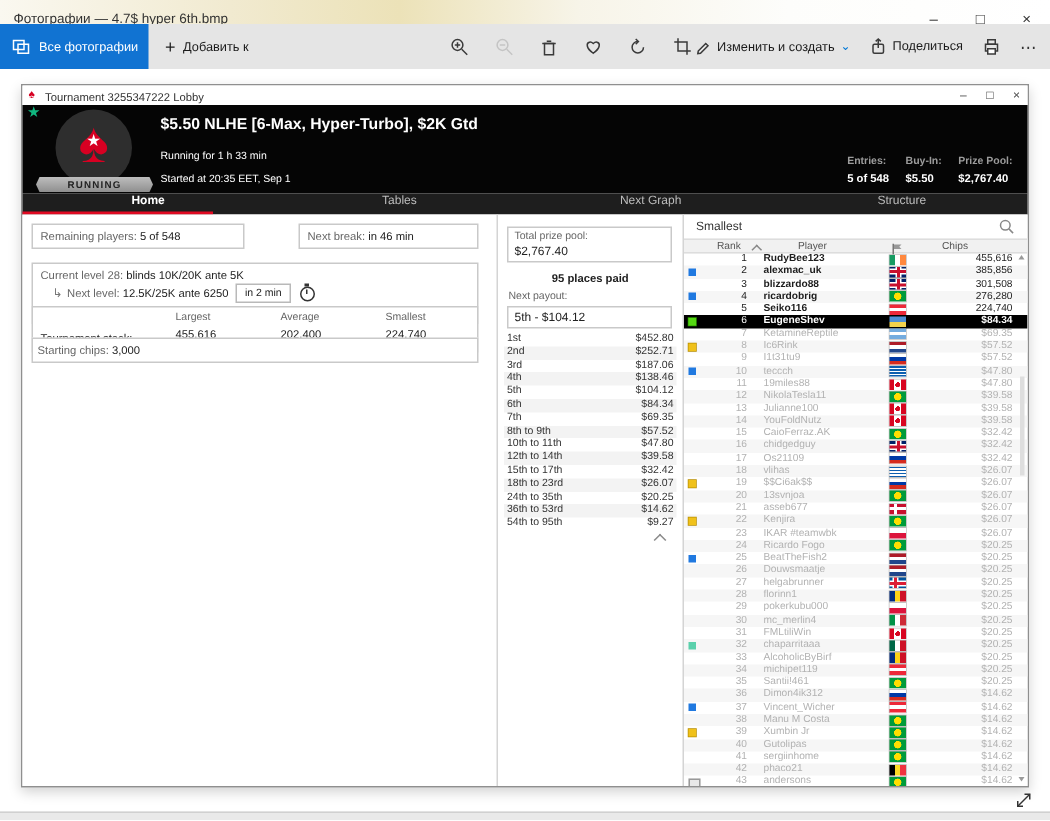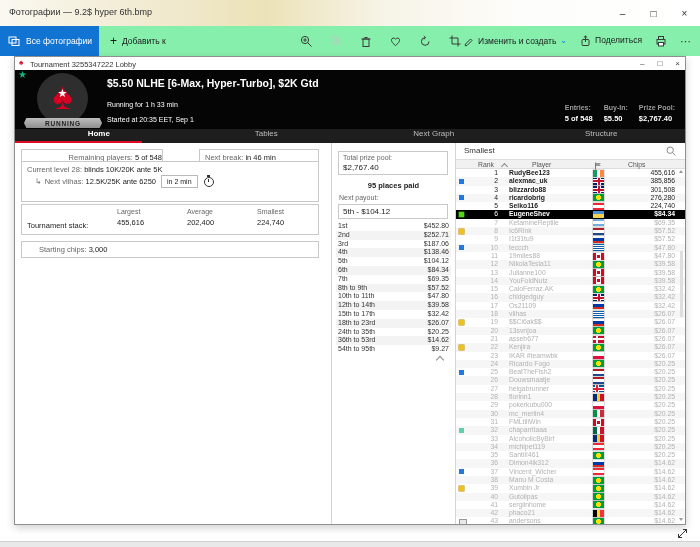--- a/index.html
+++ b/index.html
@@ -6,21 +6,21 @@
   .screen{position:relative;width:700px;height:547px;background:#fff;overflow:hidden;
           font-family:"Liberation Sans",sans-serif;-webkit-font-smoothing:antialiased;}
 
   
   .app-titlebar{position:absolute;left:0;top:0;width:700px;height:26px;
     background:linear-gradient(90deg,#faf8f0 0%,#f1ead0 22%,#ece2b8 38%,#f7f4e8 55%,#fdfdfb 75%,#ffffff 100%);}
   .app-title{position:absolute;left:9px;top:7px;font-size:9px;color:#333;}
   .app-controls{position:absolute;right:0;top:0;height:26px;display:flex;}
   .wbtn{width:31px;height:26px;display:flex;align-items:center;justify-content:center;font-size:10px;color:#333;}
 
-  .app-toolbar{position:absolute;left:0;top:26px;width:700px;height:30px;background:#86efac;}
+  .app-toolbar{position:absolute;left:0;top:16px;width:700px;height:30px;background:#e5e5e5;}
   .allphotos{position:absolute;left:0;top:0;width:99px;height:30px;background:#1173d2;color:#fff;
     display:flex;align-items:center;gap:6px;padding-left:8px;box-sizing:border-box;font-size:8.5px;}
   .addto{position:absolute;left:110px;top:0;height:30px;display:flex;align-items:center;gap:5px;font-size:8.5px;color:#1a1a1a;}
   .plus{font-size:12px;line-height:12px;color:#1a1a1a;}
   .center-icons{position:absolute;left:300px;top:0;height:30px;display:flex;align-items:center;gap:17px;}
   .right-tools{position:absolute;right:8px;top:0;height:30px;display:flex;align-items:center;gap:13px;font-size:8.5px;color:#1a1a1a;}
   .tool-group{display:flex;gap:4px;}
   .chev{color:#0078d7;font-size:8px;}
   .dots{font-size:11px;color:#333;letter-spacing:1px;}
 
@@ -54,40 +54,40 @@
   .pk-tabs{position:absolute;left:0;top:72px;right:0;height:14px;background:#1e1e1e;display:flex;}
   .pk-tab{flex:1;position:relative;display:flex;align-items:flex-start;justify-content:center;font-size:8px;color:#bdbdbd;}
   .pk-tab.tab-active{color:#fff;font-weight:bold;}
   .pk-tab.tab-active::after{content:"";position:absolute;left:0;bottom:0;width:76%;height:2px;background:#e00a22;}
 
   .pk-content{position:absolute;left:0;top:86px;right:0;bottom:0;background:#fff;}
 
   
   .box{position:absolute;border:1px solid #c9c9c9;box-sizing:border-box;font-size:7.5px;color:#222;background:#fff;}
   .lbl{color:#666;}
-  .b1a{left:6px;top:6px;width:142px;height:17px;line-height:15px;padding-left:5px;text-align:right;}
+  .b1a{left:6px;top:6px;width:142px;height:17px;line-height:15px;padding-left:5px;}
   .b1b{left:184px;top:6px;width:120px;height:17px;line-height:15px;padding-left:5px;}
-  .b2{left:6px;top:18px;width:298px;height:41px;}
+  .b2{left:6px;top:32px;width:298px;height:41px;}
   .b2l1{position:absolute;left:5px;top:3px;white-space:nowrap;}
   .b2l2{position:absolute;left:13px;top:13px;display:flex;align-items:center;white-space:nowrap;}
   .branch{color:#777;margin-right:3px;font-size:8px;}
   .in2min{border:1px solid #b9b9b9;padding:0 5px;height:11px;line-height:11px;margin-left:5px;font-size:7px;color:#222;}
   .clock{width:8px;height:8px;border:1px solid #333;border-radius:50%;margin-left:6px;position:relative;}
   .clock::before{content:"";position:absolute;left:2.5px;top:-2.5px;width:2.5px;height:1.5px;background:#333;}
   .clock::after{content:"";position:absolute;left:3.2px;top:1.4px;width:1.2px;height:3px;background:#333;}
   .b3{left:6px;top:61px;width:298px;height:31px;}
   .stacklabel{position:absolute;left:5px;top:16px;color:#222;}
   .stack-cols{position:absolute;left:0;top:0;right:0;bottom:0;}
   .stack-col{position:absolute;top:3px;width:70px;}
   .stack-cols div:nth-of-type(1){left:95px;}
   .stack-cols div:nth-of-type(2){left:165px;}
   .stack-cols div:nth-of-type(3){left:235px;}
   .stack-col .sl{font-size:7px;color:#666;display:block;}
   .stack-col .sv{font-size:7.5px;color:#222;display:block;margin-top:3px;}
-  .b4{left:6px;top:98px;width:298px;height:17px;line-height:15px;padding-left:17px;}
+  .b4{left:6px;top:82px;width:298px;height:17px;line-height:15px;padding-left:3px;}
 
   
   .mid{position:absolute;left:316px;top:0;width:125px;height:100%;border-left:1px solid #d4d4d4;border-right:1px solid #d4d4d4;box-sizing:border-box;}
   .totalbox{position:absolute;left:6px;top:8px;width:110px;height:24px;border:1px solid #c9c9c9;box-sizing:border-box;padding:2px 4px;}
   .totalbox .tl{font-size:7px;color:#666;display:block;}
   .totalbox .tv{font-size:8px;color:#222;display:block;margin-top:2px;}
   .places{position:absolute;left:0;top:38px;width:100%;text-align:center;font-size:7.5px;font-weight:bold;color:#222;}
   .nplabel{position:absolute;left:7px;top:51px;font-size:7px;color:#666;}
   .npbox{position:absolute;left:6px;top:61px;width:110px;height:15px;border:1px solid #c9c9c9;box-sizing:border-box;
          line-height:13px;padding-left:4px;font-size:8px;color:#222;}
@@ -153,21 +153,21 @@
 
   .resize{position:absolute;right:11px;top:527px;width:13px;height:13px;}
   .bottom-strip{position:absolute;left:0;top:541px;width:700px;height:6px;background:#e9e9e9;border-top:1px solid #d0d0d0;box-sizing:border-box;}
 </style>
 </head>
 <body>
 
 <div class="screen">
 
   <div class="app-titlebar">
-    <span class="app-title">Фотографии — 9.2$ hyper 6th.bmp</span>
+    <span class="app-title">Фотографии — 4.7$ hyper 6th.bmp</span>
     <div class="app-controls">
       <span class="wbtn">–</span>
       <span class="wbtn">□</span>
       <span class="wbtn">×</span>
     </div>
   </div>
 
   <div class="app-toolbar">
     <div class="allphotos">
       <svg width="12" height="12" viewBox="0 0 12 12">
@@ -301,21 +301,21 @@
         <span class="lbl">Next break:</span>
         <span>in 46 min</span>
       </div>
       <div class="box b2">
         <div class="b2l1">
           <span class="lbl">Current level 28:</span>
           <span>blinds 10K/20K ante 5K</span>
         </div>
         <div class="b2l2">
           <span class="branch">↳</span>
-          <span class="lbl">Next vlihas:</span>&nbsp;
+          <span class="lbl">Next level:</span>&nbsp;
           <span>12.5K/25K ante 6250</span>
           <span class="in2min">in 2 min</span>
           <span class="clock"></span>
         </div>
       </div>
       <div class="box b3">
         <span class="stacklabel">Tournament stack:</span>
         <div class="stack-cols">
 
             <div class="stack-col">

